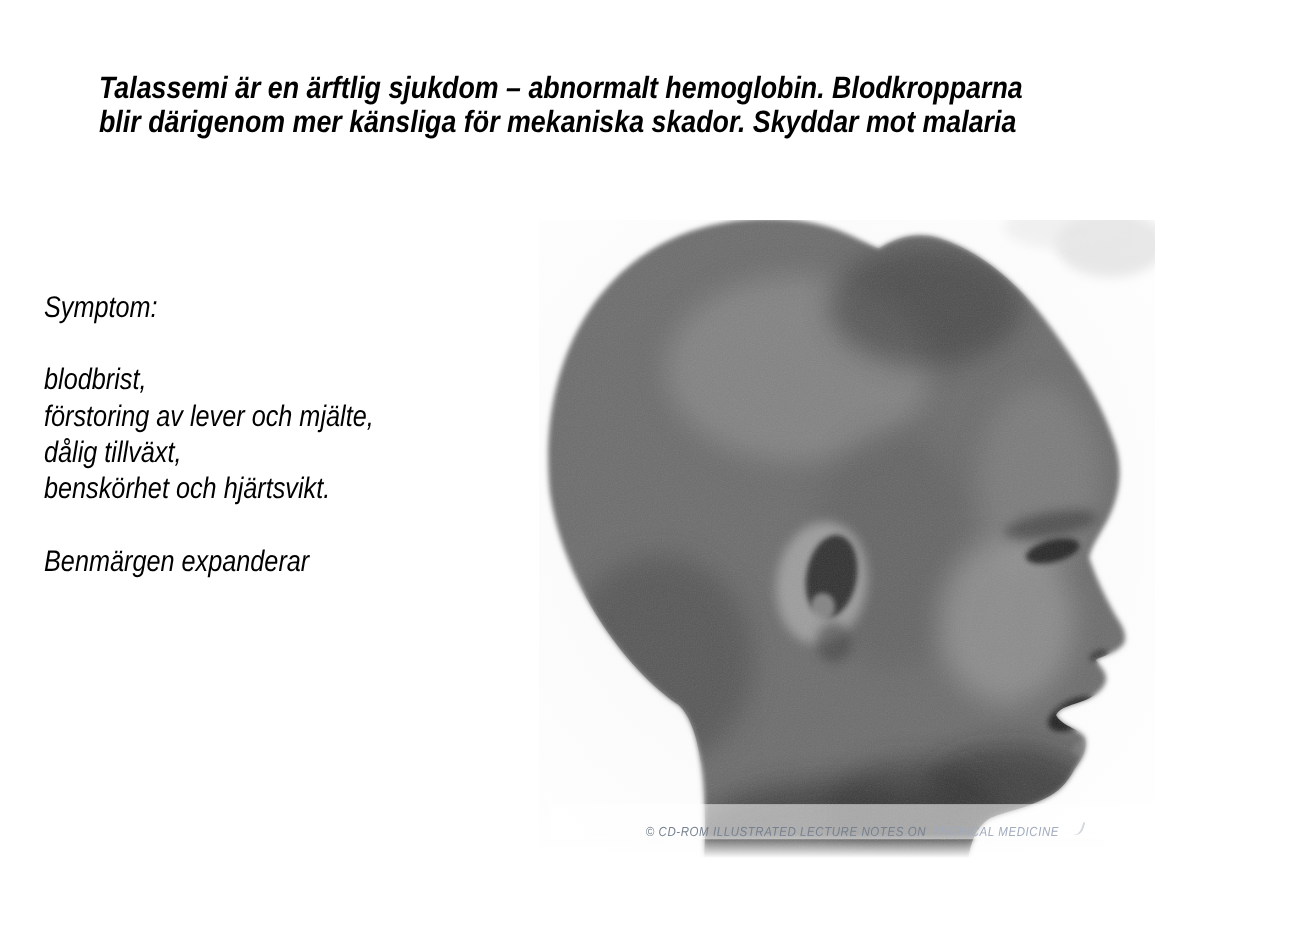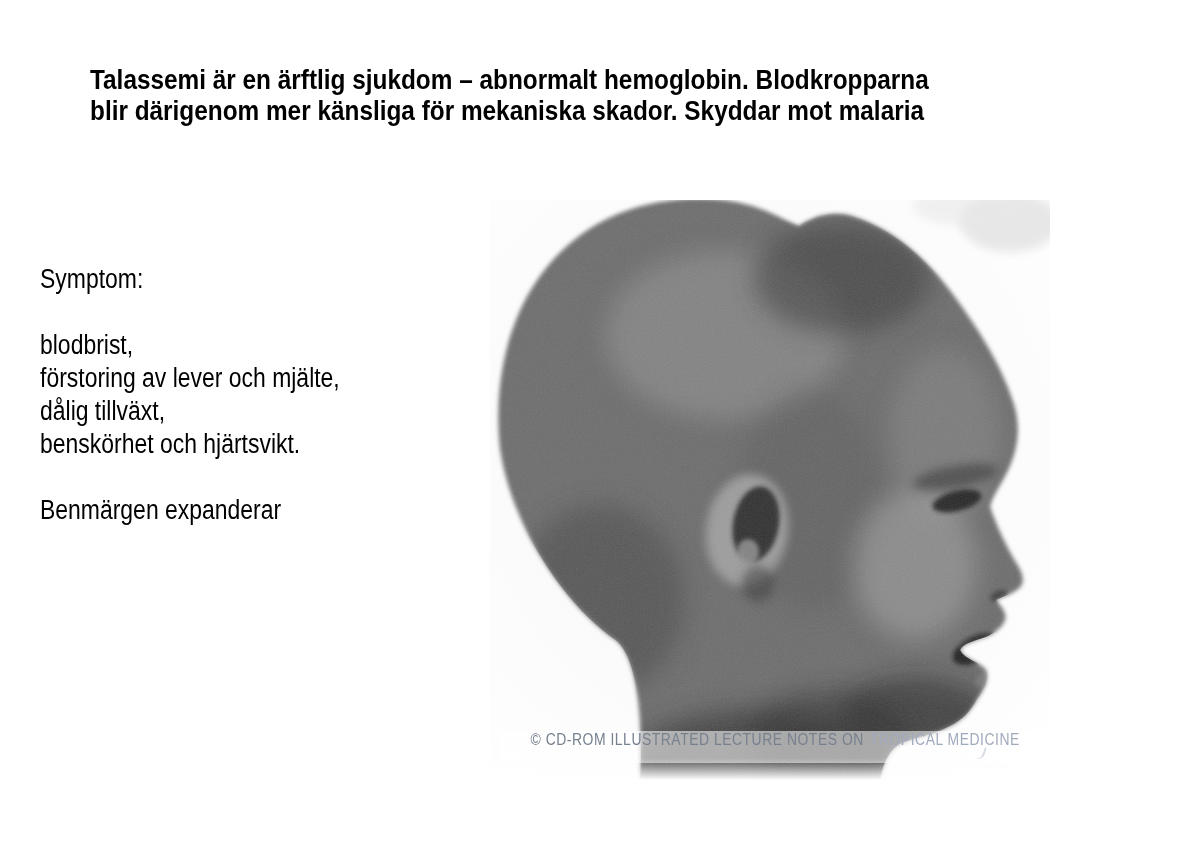--- a/index.html
+++ b/index.html
@@ -9,20 +9,21 @@
     width: 1178px;
     height: 860px;
     overflow: hidden;
     font-family: "Liberation Sans", sans-serif;
   }
   .slide {
     position: relative;
     width: 1079px;
     height: 860px;
     background: #ffffff;
+    font-style: italic;
   }
   .slide-title {
     position: absolute;
     left: 90px;
     top: 64px;
     width: 1160px;
     font-size: 28px;
     font-weight: bold;
     line-height: 31px;
     color: #000000;
@@ -58,23 +59,23 @@
     display: block;
   }
   .caption-band {
     position: absolute;
     left: 10px;
     right: 0;
     top: 531px;
     height: 32px;
     background: rgba(255, 255, 255, 0.55);
     display: flex;
-    align-items: flex-start;
+    align-items: flex-end;
     justify-content: center;
-    font-size: 16px;
+    font-size: 12px;
     letter-spacing: 0.6px;
     white-space: nowrap;
     transform-origin: center;
   }
   .caption-inner {
     transform: scaleX(0.87);
     transform-origin: center;
   }
   .caption-main { color: #76808f; }
   .caption-suffix { color: #a0aabd; margin-left: 7px; }

